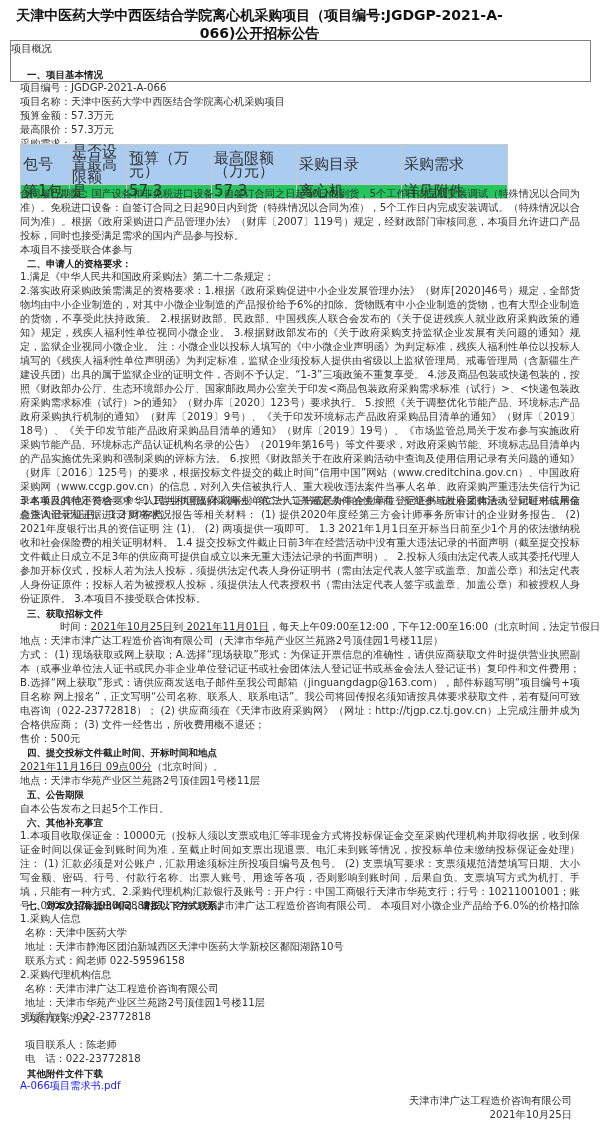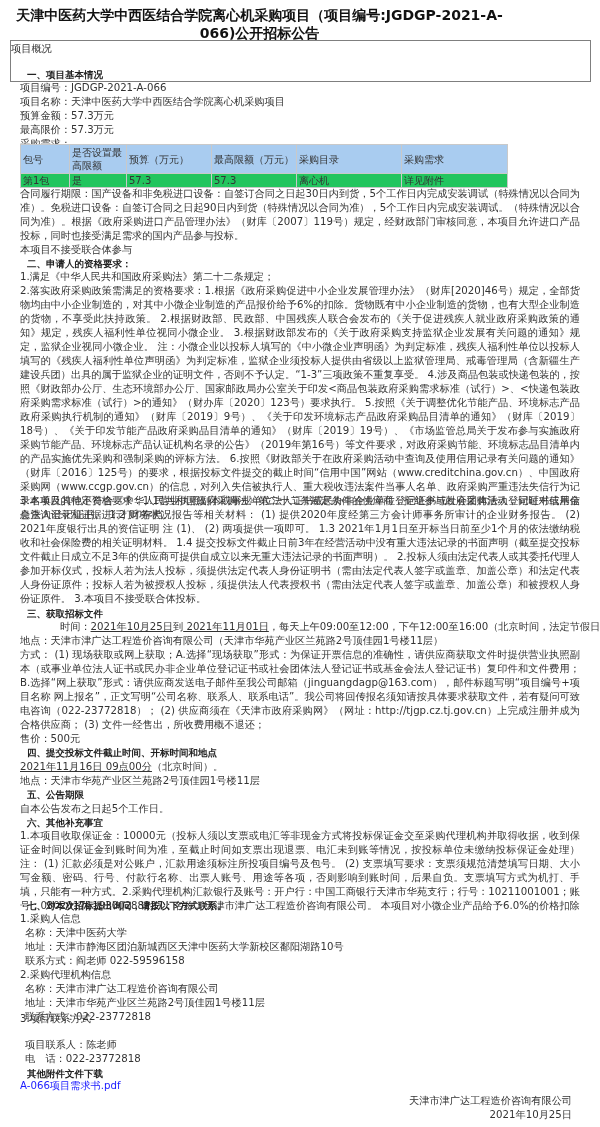--- a/index.html
+++ b/index.html
@@ -18,21 +18,21 @@
     border: 1px solid #7f7f7f;
   }
   .overview .ov-label { position: absolute; left: 0; top: 1px; font-size: 10.2px; color: #333; }
   .overview .ov-text { position: absolute; left: 8px; top: 14px; width: 568px; font-size: 10.2px; color: #333; text-indent: 28px; line-height: 13px; }
   .u { text-decoration: underline; }
   .sec { position: absolute; left: 27px; font-weight: bold; font-size: 9.5px; color: #222; text-align: center; }
   .line { position: absolute; left: 20px; font-size: 10.2px; color: #333; white-space: nowrap; }
   .para { position: absolute; left: 20px; width: 560px; font-size: 10.2px; line-height: 14px; color: #333; text-align: justify; }
   table.req {
     position: absolute; left: 20px; top: 144px; width: 488px;
-    border-collapse: collapse; font-size: 10px; color: #333;
+    border-collapse: collapse; font-size: 15px; color: #333;
   }
   table.req th, table.req td {
     border: 1px solid #c9c9c9; padding: 0 2px; text-align: left; font-weight: normal; vertical-align: middle;
   }
   table.req th { background: #a9ccf0; height: 28px; line-height: 13px; }
   table.req td { background: #22c55e; height: 13px; line-height: 13px; }
   .link { color: #1a1aff; }
   .right { position: absolute; right: 28px; text-align: right; font-size: 10.2px; color: #333; }
 </style>
 </head>

